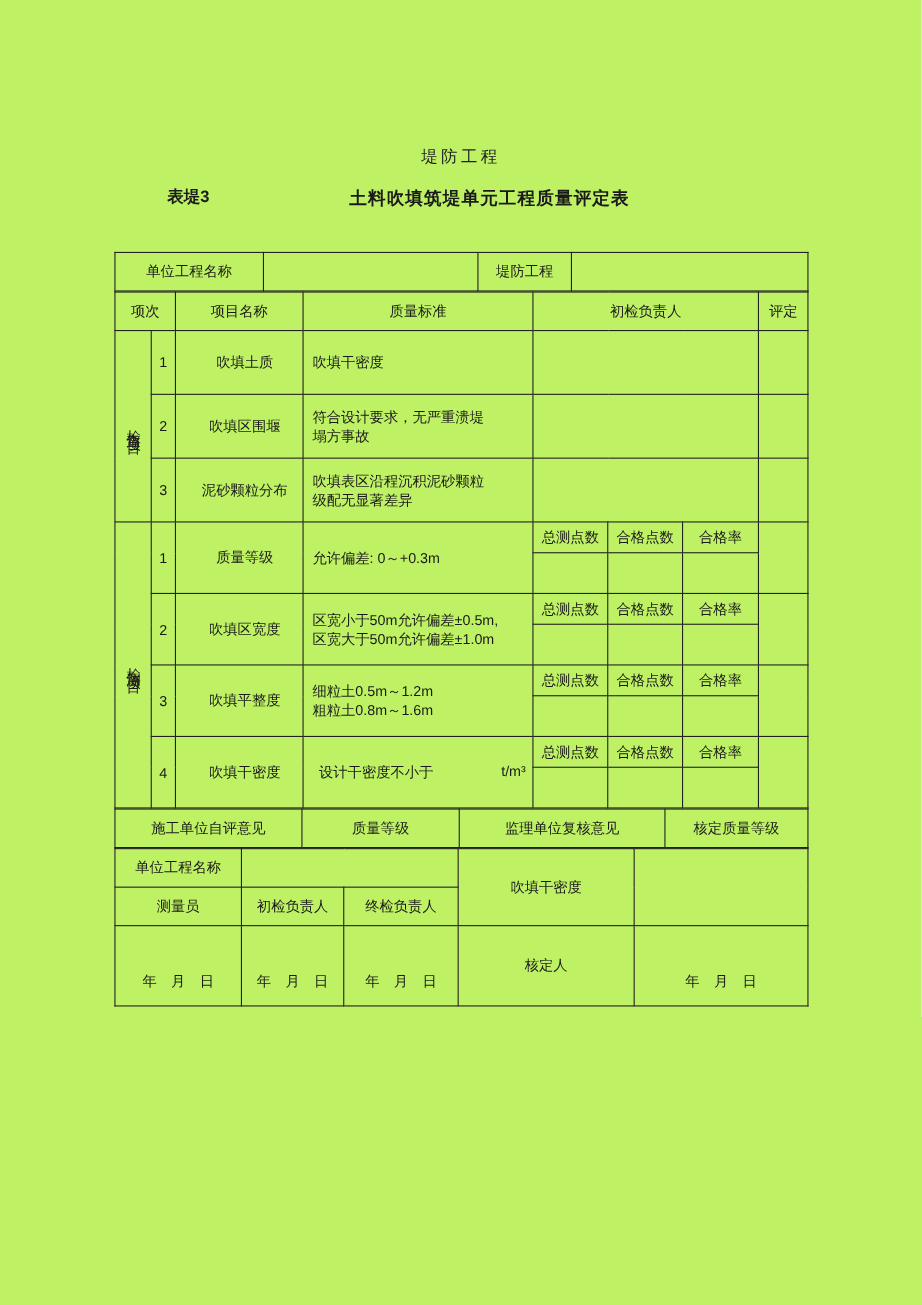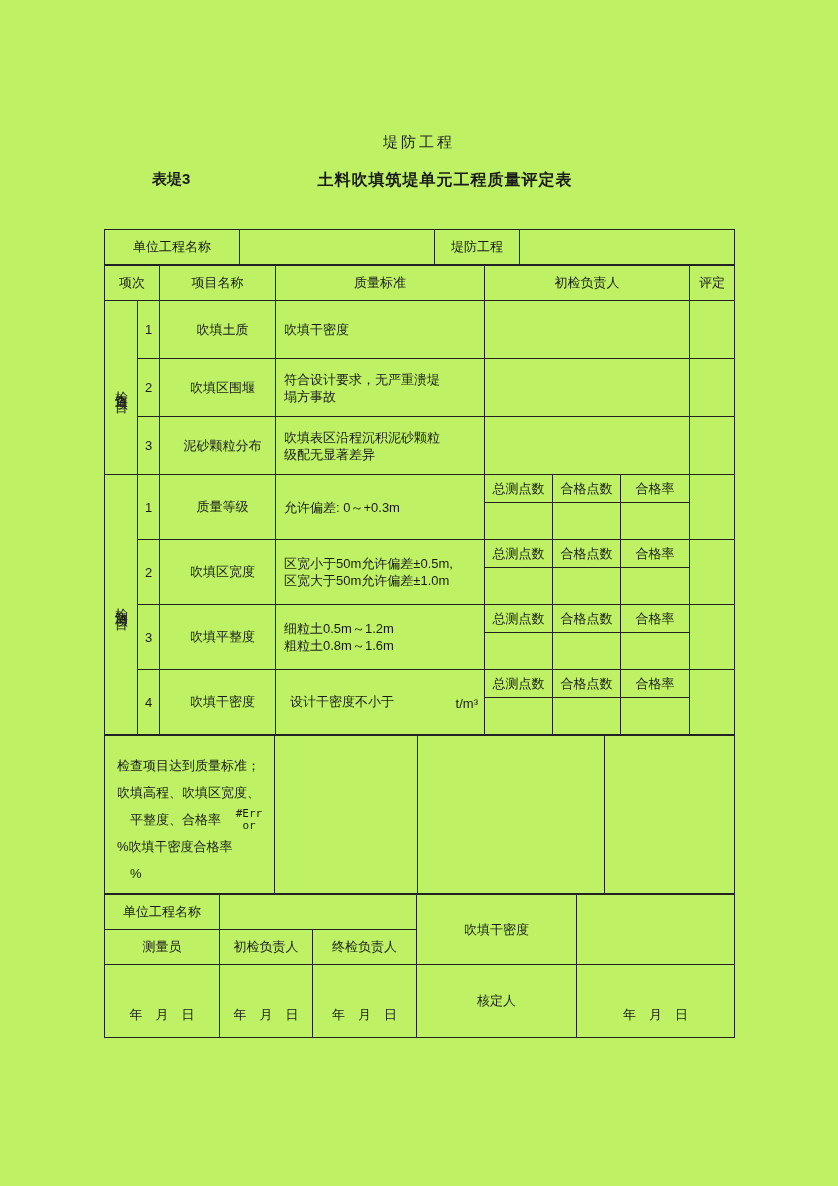--- a/index.html
+++ b/index.html
@@ -19,21 +19,21 @@
   table{border-collapse:collapse;table-layout:fixed;width:630px;}
   td,th{
     border:1px solid #222;font-size:13px;font-weight:normal;padding:0;
     overflow:hidden;vertical-align:middle;color:#1a1a1a;
   }
   .h35{height:35px}.h58{height:58px}.h28{height:28px}.h37{height:37px}
   .h135{height:135px}.h73{height:73px}
   .c{text-align:center;}
   .item{text-align:center;padding-left:10px;}
   .std{text-align:left;padding:3px 8px;white-space:pre-line;line-height:17px;}
-  .std-flex{display:flex;justify-content:space-between;align-items:flex-end;padding:0 6px 0 14px;}
+  .std-flex{display:flex;justify-content:space-between;align-items:flex-start;padding:0 6px 0 14px;}
   .vcell{vertical-align:middle;text-align:center;}
   .vlab{
     writing-mode:vertical-lr;text-orientation:upright;margin:0 auto;
     letter-spacing:4px;font-size:13px;line-height:14px;
   }
   .date{text-align:center;white-space:pre;}
   .op-cell{vertical-align:top;text-align:left;padding:16px 10px 6px 12px;}
   .op-line{line-height:27px;font-size:13px;white-space:pre;}
   .op-flex{display:flex;justify-content:space-between;align-items:center;}
   .err{
@@ -194,34 +194,25 @@
       </table>
 
     <table>
       <colgroup>
           <col style="width:170px">
           <col style="width:143px">
           <col style="width:187px">
           <col style="width:130px">
         </colgroup>
       <tbody>
-      <tr class="h135">
-        <td class="op-cell">
-          <div class="op-line">检查项目达到质量标准；</div>
-          <div class="op-line">吹填高程、吹填区宽度、</div>
-          <div class="op-line op-flex">
-            <span>　平整度、合格率</span>
-            <span class="err">#Error</span>
-          </div>
-          <div class="op-line">%吹填干密度合格率</div>
-          <div class="op-line">　%</div>
-        </td>
-        <td></td>
-        <td></td>
-        <td></td>
+          <tr class="h35">
+        <td class="c">施工单位自评意见</td>
+        <td class="c">质量等级</td>
+        <td class="c">监理单位复核意见</td>
+        <td class="c">核定质量等级</td>
       </tr>
     </tbody>
       </table>
 
     <table>
       <colgroup>
           <col style="width:115px">
           <col style="width:93px">
           <col style="width:104px">
           <col style="width:160px">

